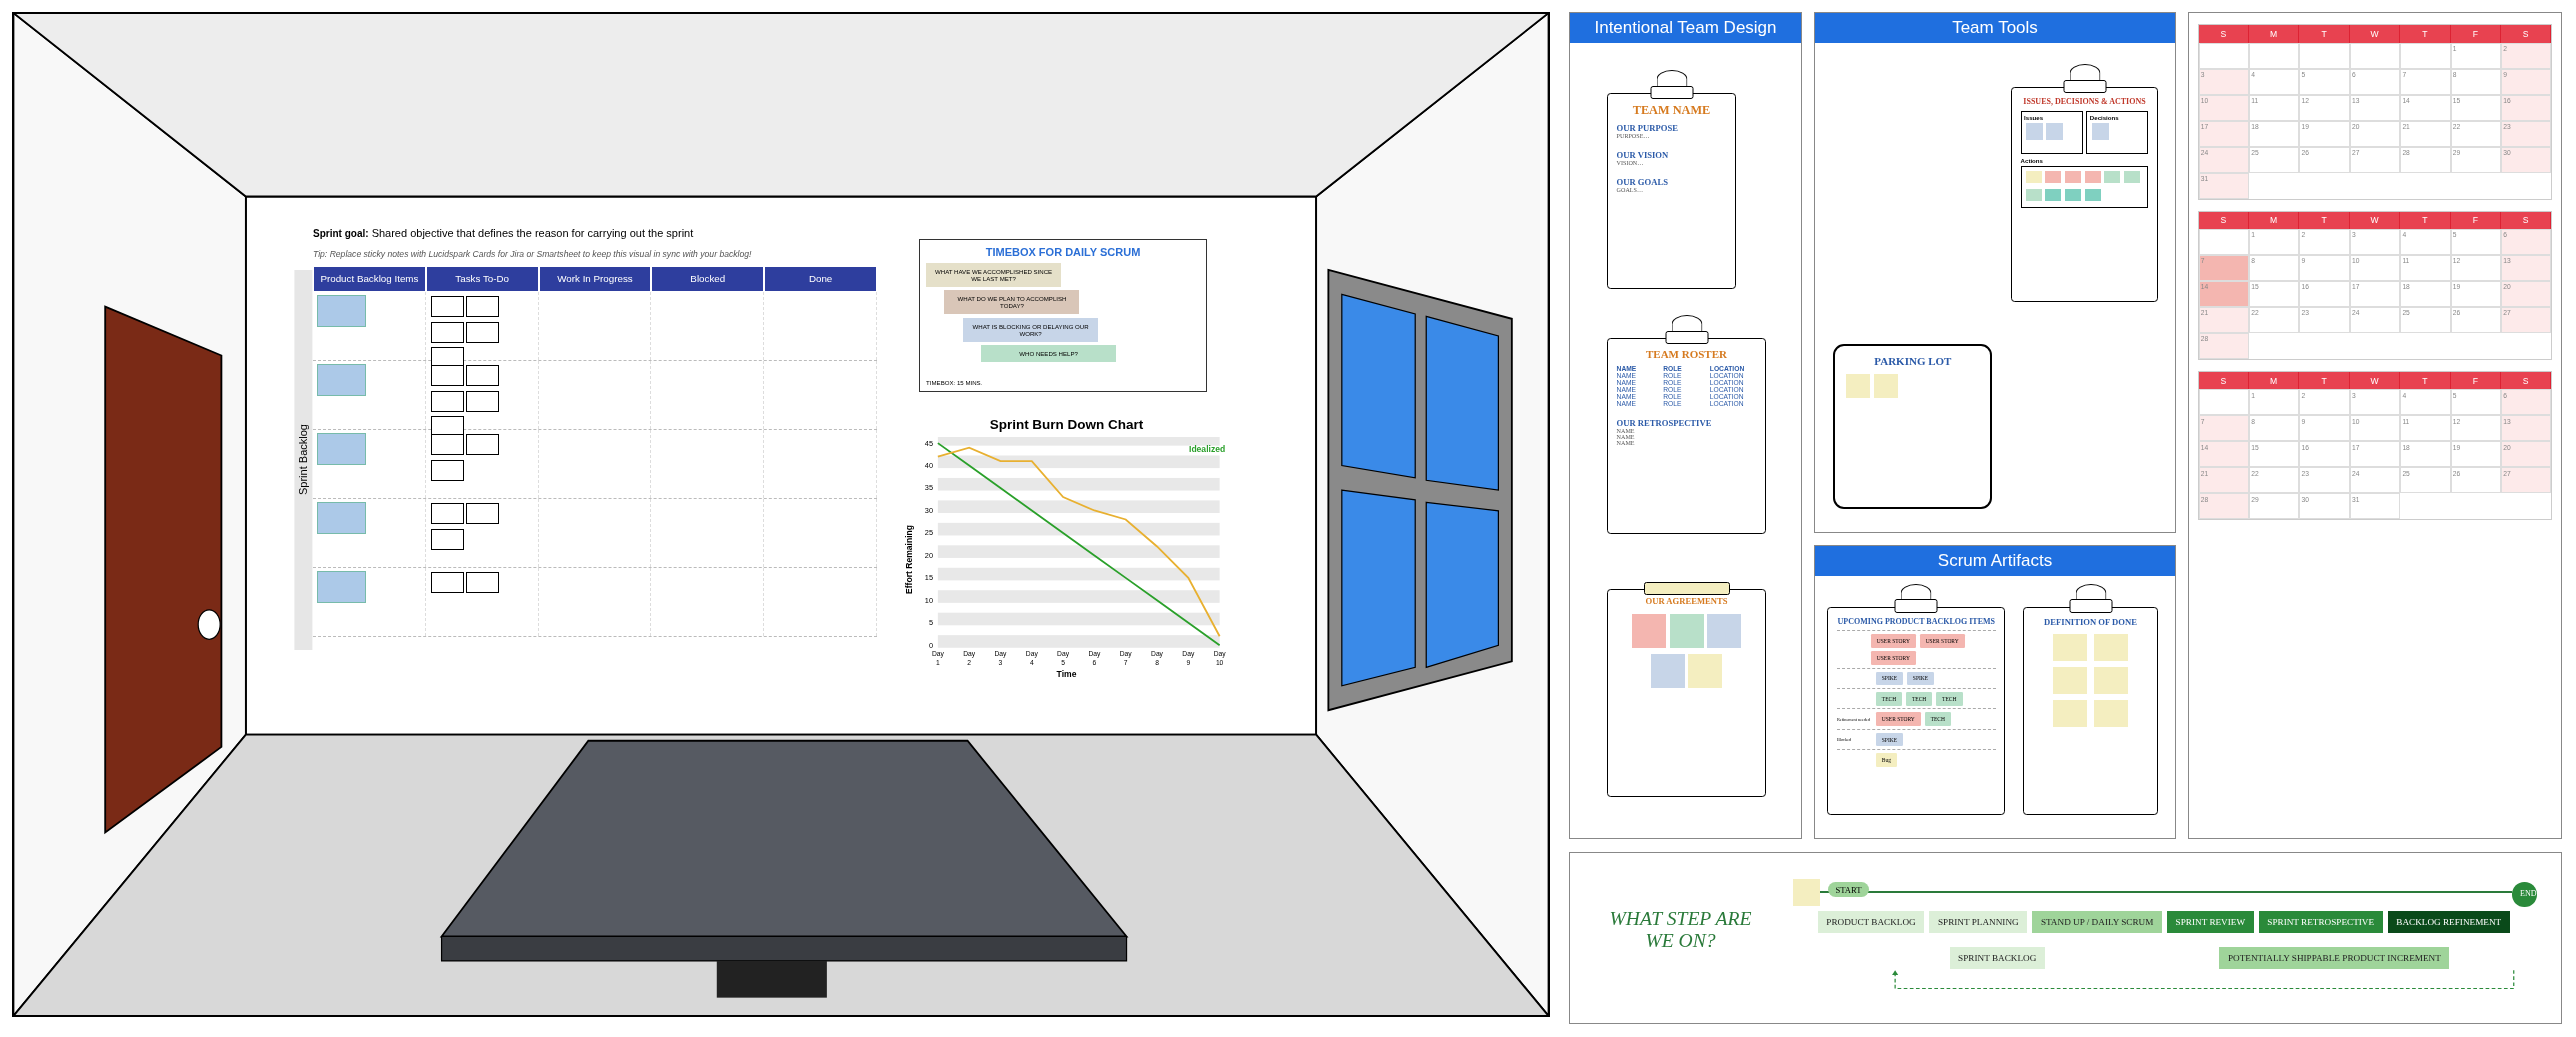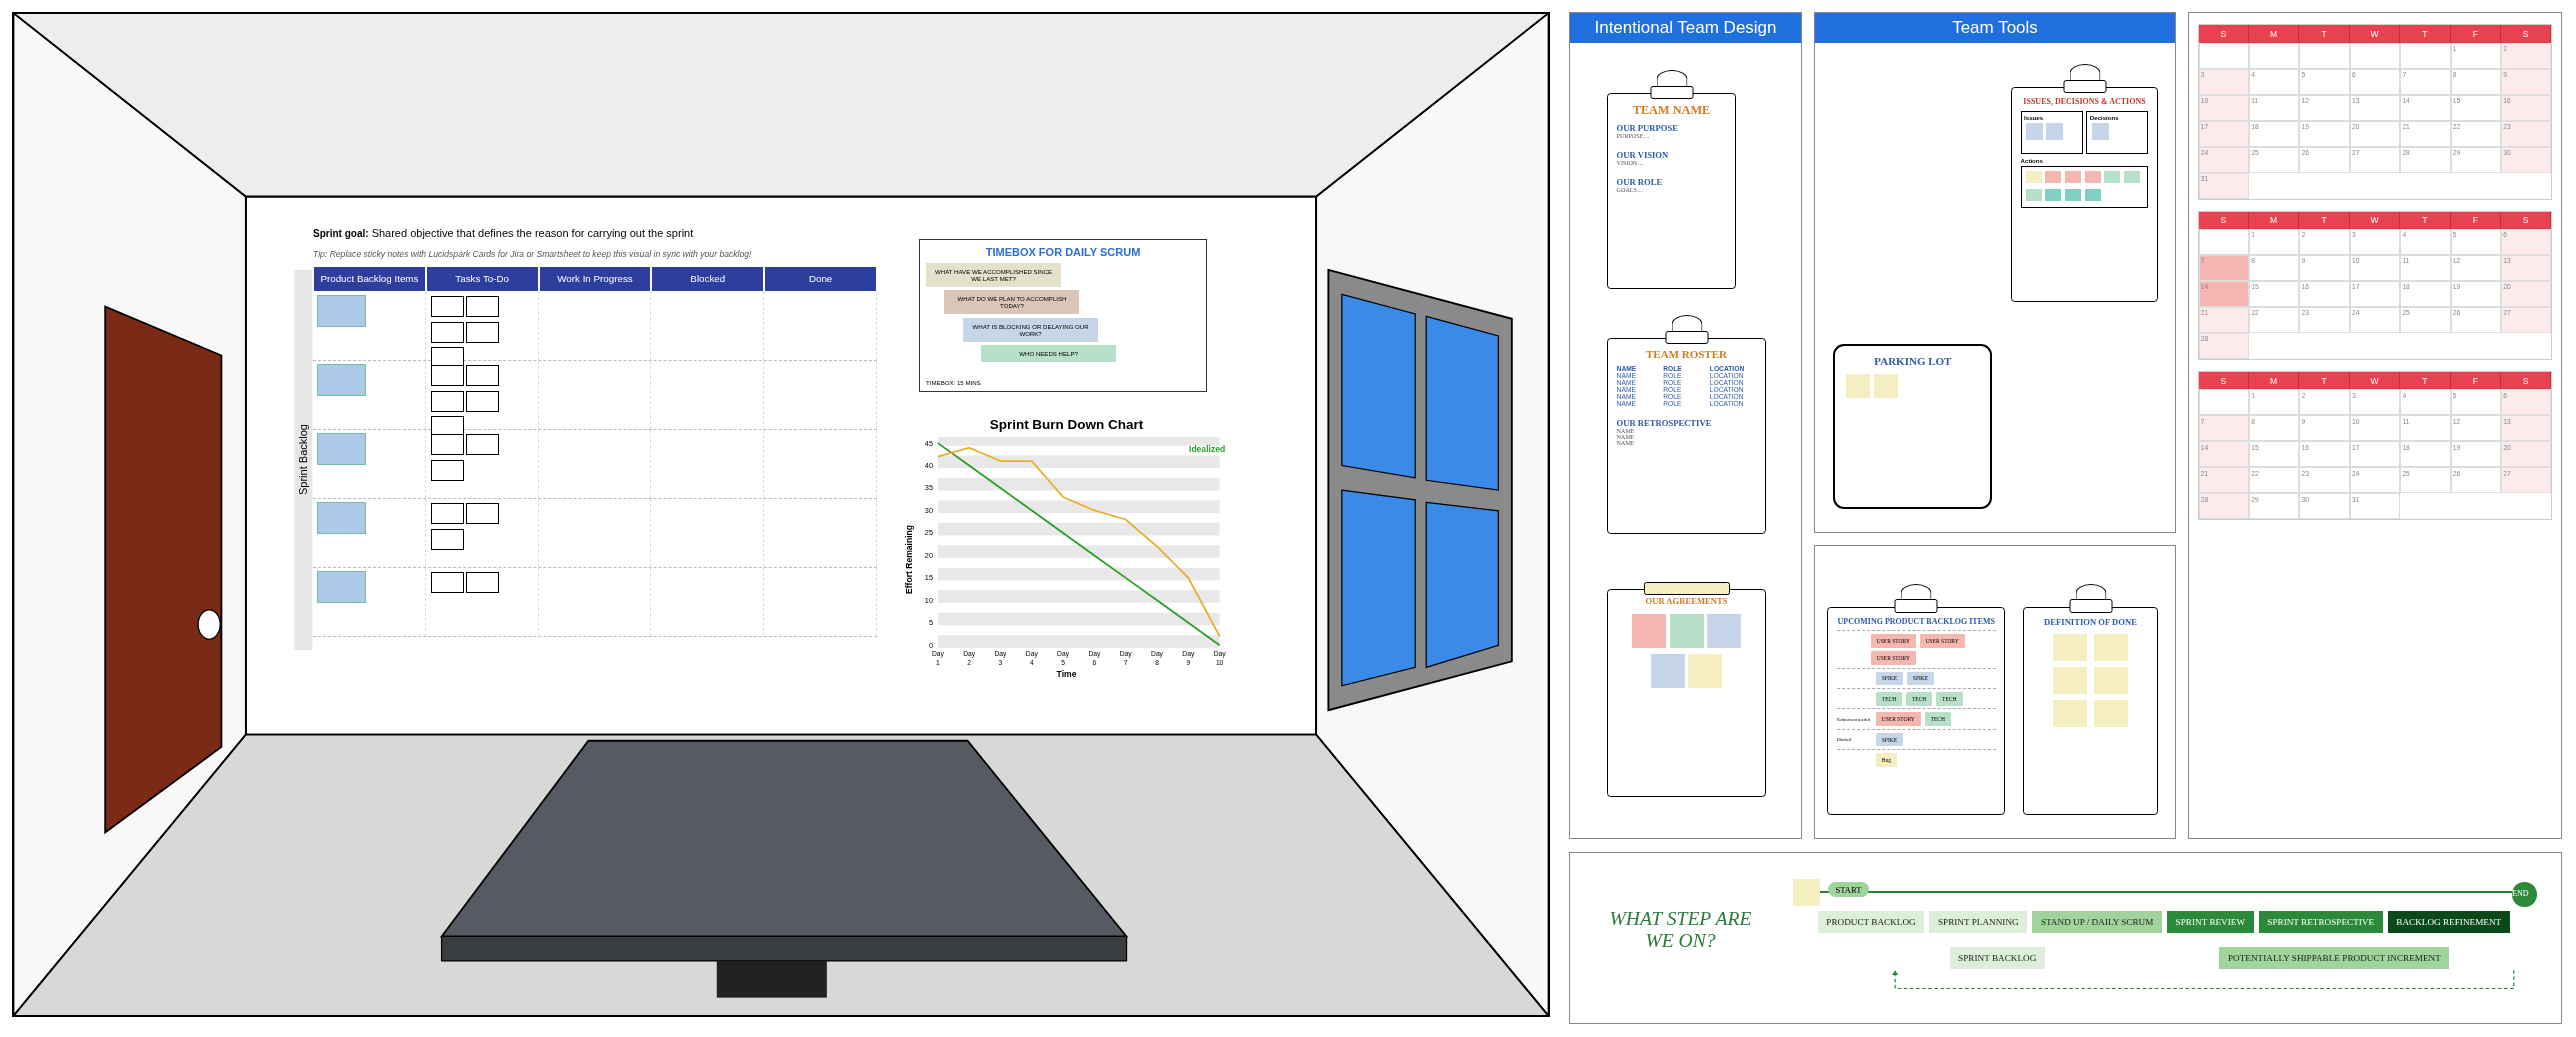--- a/index.html
+++ b/index.html
@@ -195,21 +195,21 @@
       <text x="270" y="392" text-anchor="middle" font-size="14" font-weight="bold">Time</text>
     </svg>
 </div>
 
 <div class="panel" id="p-team">
   <div class="panel-header">Intentional Team Design</div>
   <div class="clipboard" style="left:37px;top:80px;width:129px;height:196px">
     <div class="clip-hanger"></div>
       <div class="clip-tab"></div>
     <div class="hand-title" style="color:#d67a1f;font-size:12.3px">TEAM NAME</div>
-    <div id="team-name-sections"><div class="hand-label">OUR PURPOSE</div><div class="hand-sub">PURPOSE…</div><br><div class="hand-label">OUR VISION</div><div class="hand-sub">VISION…</div><br><div class="hand-label">OUR ROLE</div><div class="hand-sub">GOALS…</div><br></div>
+    <div id="team-name-sections"><div class="hand-label">OUR PURPOSE</div><div class="hand-sub">PURPOSE…</div><br><div class="hand-label">OUR VISION</div><div class="hand-sub">VISION…</div><br><div class="hand-label">OUR GOALS</div><div class="hand-sub">GOALS…</div><br></div>
   </div>
   <div class="clipboard" style="left:37px;top:325px;width:159px;height:196px">
     <div class="clip-hanger"></div>
       <div class="clip-tab"></div>
     <div class="hand-title" style="color:#d67a1f;font-size:11px">TEAM ROSTER</div>
     <div id="roster"><div class="roster-row" style="font-weight:bold">
           <div>NAME</div>
           <div>ROLE</div>
           <div>LOCATION</div>
         </div><div class="roster-row">
@@ -254,20 +254,21 @@
     <div style="font-size:6.1px;margin-top:3.7px"><b>Actions</b></div>
     <div id="ida-actions" style="border:0.6px solid #000;padding:2.5px;margin-top:1.2px"><span class="sticky" style="background:#f4eec0;width:16px;height:12.3px"></span><span class="sticky" style="background:#f4b6b0;width:16px;height:12.3px"></span><span class="sticky" style="background:#f4b6b0;width:16px;height:12.3px"></span><span class="sticky" style="background:#f4b6b0;width:16px;height:12.3px"></span><span class="sticky" style="background:#b8e0c9;width:16px;height:12.3px"></span><span class="sticky" style="background:#b8e0c9;width:16px;height:12.3px"></span><span class="sticky" style="background:#b8e0c9;width:16px;height:12.3px"></span><span class="sticky" style="background:#7fd0c0;width:16px;height:12.3px"></span><span class="sticky" style="background:#7fd0c0;width:16px;height:12.3px"></span><span class="sticky" style="background:#7fd0c0;width:16px;height:12.3px"></span></div>
   </div>
   <div class="wavyboard" style="left:18.4px;top:331px;width:159px;height:165px;border-radius:11px">
     <div class="hand-title" style="color:#2b5aa8;font-size:11px">PARKING LOT</div>
     <span class="sticky" style="background:#f4eec0"></span><span class="sticky" style="background:#f4eec0"></span>
   </div>
 </div>
 
 <div class="panel" id="p-scrum">
+  <div class="panel-header">Scrum Artifacts</div>
   <div class="clipboard" style="left:12.3px;top:61px;width:178px;height:208px">
     <div class="clip-hanger"></div>
       <div class="clip-tab"></div>
     <div class="hand-title" style="color:#2b5aa8;font-size:8px">UPCOMING PRODUCT BACKLOG ITEMS</div>
     <div id="pbl-rows">
         <div style="display:flex;align-items:center;border-top:0.6px dashed #aaa;padding:1.2px 0">
           <div style="width:37px;font-size:4.3px;font-family:'Comic Sans MS'"></div>
           <div><span class="pbl-item" style="background:#f4b6b0">USER STORY</span><span class="pbl-item" style="background:#f4b6b0">USER STORY</span><span class="pbl-item" style="background:#f4b6b0">USER STORY</span></div>
         </div>
         <div style="display:flex;align-items:center;border-top:0.6px dashed #aaa;padding:1.2px 0">
@@ -447,21 +448,21 @@
       </div>
     </div>
 </div>
 
 <div class="panel" id="p-step">
   <div class="step-label">WHAT STEP ARE WE ON?</div>
   <div class="step-track">
     <div class="step-line"></div>
     <span class="sticky" style="background:#f4eec0;width:27px;height:27px;position:absolute;top:0;left:0"></span>
     <span style="position:absolute;top:4.9px;left:37px;background:#9fd49a;border-radius:8.6px;padding:2.5px 7.4px;font-family:'Comic Sans MS';font-size:8.6px">START</span>
-    <span style="position:absolute;top:4.9px;right:0;background:#2a8a3a;color:#fff;border-radius:50%;width:24.5px;height:24.5px;text-align:left;line-height:24.5px;font-family:'Comic Sans MS';font-size:8px">END</span>
+    <span style="position:absolute;top:4.9px;right:0;background:#2a8a3a;color:#fff;border-radius:50%;width:24.5px;height:24.5px;text-align:right;line-height:24.5px;font-family:'Comic Sans MS';font-size:8px">END</span>
     <div id="step-nodes" style="position:absolute;top:31px;left:0;right:0;text-align:center"><span class="step-node" style="background:#dcefd8;color:#222">PRODUCT BACKLOG</span><span class="step-node" style="background:#dcefd8;color:#222">SPRINT PLANNING</span><span class="step-node" style="background:#9fd49a;color:#222">STAND UP / DAILY SCRUM</span><span class="step-node" style="background:#2a8a3a;color:#fff">SPRINT REVIEW</span><span class="step-node" style="background:#2a8a3a;color:#fff">SPRINT RETROSPECTIVE</span><span class="step-node" style="background:#0a4a1a;color:#fff">BACKLOG REFINEMENT</span></div>
     <div id="step-nodes2" style="position:absolute;top:67px;left:0;right:0;text-align:center"><span class="step-node" style="background:#dcefd8;color:#222;margin-left:74px">SPRINT BACKLOG</span><span class="step-node" style="background:#9fd49a;color:#222;margin-left:172px">POTENTIALLY SHIPPABLE PRODUCT INCREMENT</span></div>
     <svg style="position:absolute;top:92px;left:98px;width:637px;height:37px" viewBox="0 0 1040 60" width="637" height="37">
       <path d="M1020,0 L1020,30 L10,30 L10,0" fill="none" stroke="#2a8a3a" stroke-width="2" stroke-dasharray="6,4"></path>
       <polygon points="5,0 15,0 10,-8" fill="#2a8a3a" transform="translate(0,8)"></polygon>
     </svg>
   </div>
 </div>
 
 

